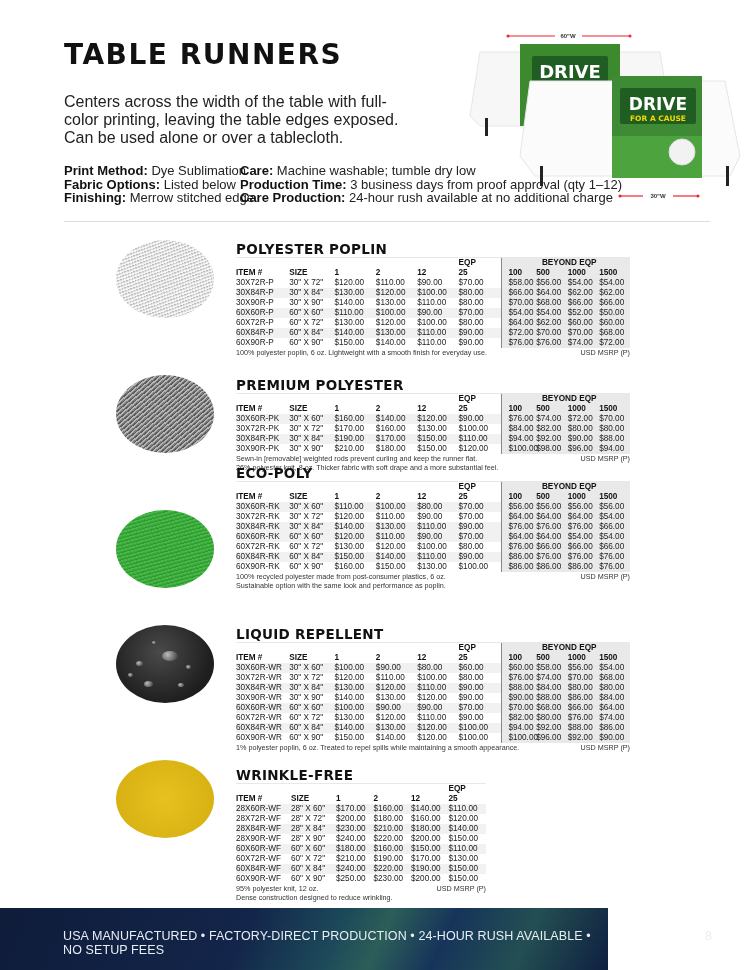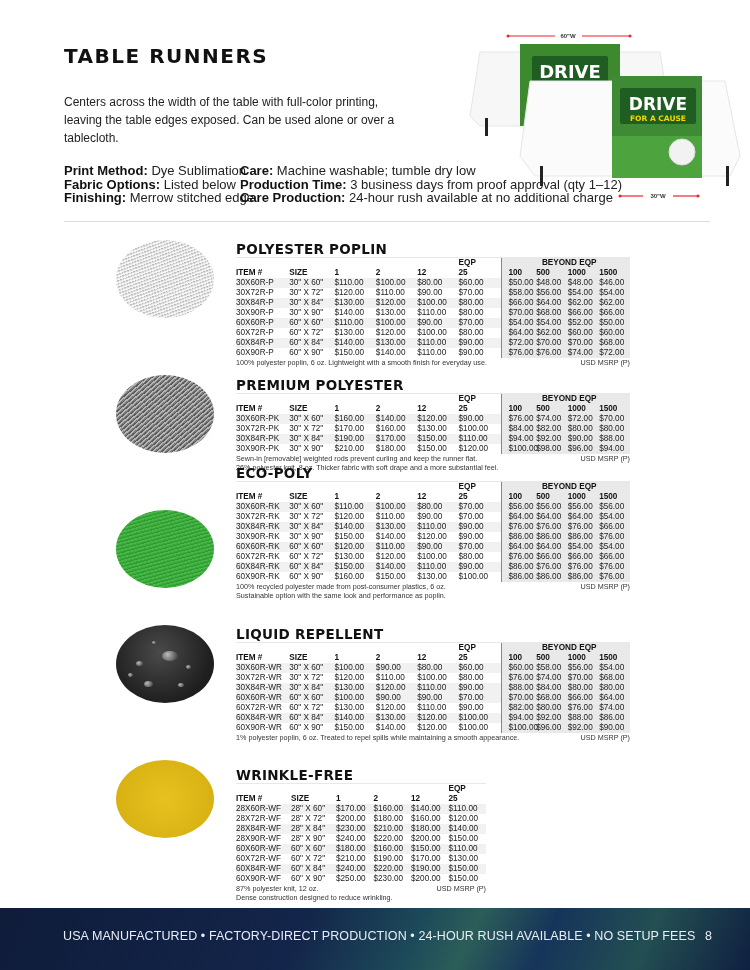--- a/index.html
+++ b/index.html
@@ -1,20 +1,20 @@
 <!DOCTYPE html>
 <html><head>
 <meta charset="utf-8">
 <style>
   * { box-sizing: border-box; margin: 0; padding: 0; }
   html, body { width: 750px; height: 970px; background: #fff; overflow: hidden; }
   body { font-family: "Liberation Sans", "DejaVu Sans", sans-serif; color: #1a1a1a; position: relative; }
 
-  .title { position: absolute; left: 64px; top: 44px; font-family: "DejaVu Sans", sans-serif; font-weight: bold; font-size: 20px; letter-spacing: 1.5px; color: #111; }
-  .intro { position: absolute; left: 64px; top: 93px; width: 340px; font-size: 12px; line-height: 18px; color: #222; }
+  .title { position: absolute; left: 64px; top: 38px; font-family: "DejaVu Sans", sans-serif; font-weight: bold; font-size: 28px; letter-spacing: 1.5px; color: #111; }
+  .intro { position: absolute; left: 64px; top: 93px; width: 340px; font-size: 16px; line-height: 18px; color: #222; }
   .specs { position: absolute; top: 164px; font-size: 13px; line-height: 13.5px; color: #222; }
   .specs b { font-weight: bold; color: #111; }
   .specs.left { left: 64px; }
   .specs.right { left: 240px; }
 
   .hero { position: absolute; left: 460px; top: 26px; width: 290px; height: 185px; }
 
   .hr { position: absolute; left: 64px; top: 221px; width: 646px; height: 1px; background: #ddd; }
 
   .swatch { position: absolute; left: 116px; width: 98px; height: 78px; border-radius: 50%; }
@@ -33,21 +33,21 @@
   th { font-weight: bold; color: #111; }
   td { color: #222; }
   tr.alt td.l { background: #f1f1f1; }
   .beyond { background: #e9e9e9; }
   .sep { border-left: 1.5px solid #888; padding-left: 6px; }
   .group-hdr th { height: 10px; }
   .center { text-align: center; }
   .note-row { display: flex; justify-content: space-between; font-size: 7.2px; color: #333; line-height: 8.5px; margin-top: 1px; }
   .note-row .msrp { white-space: nowrap; margin-left: 7px; }
 
-  .footer { position: absolute; left: 0; top: 908px; width: 750px; height: 62px;
+  .footer { position: absolute; left: 0; top: 908px; width: 608px; height: 62px;
     background: linear-gradient(115deg, #0f1c3a 0%, #13254a 40%, #1d4a5a 55%, #2c5e58 62%, #16345a 72%, #234f52 85%, #0f1f40 100%); }
   .footer-text { position: absolute; left: 63px; top: 21px; font-size: 12.5px; color: #e8eef5; letter-spacing: 0.1px; }
   .page-num { position: absolute; left: 705px; top: 21px; font-size: 12.5px; color: #e8eef5; }
 </style>
 </head>
 <body>
 
 <h1 class="title">TABLE RUNNERS</h1>
 <p class="intro">Centers across the width of the table with full-color printing, leaving the table edges exposed. Can be used alone or over a tablecloth.</p>
 
@@ -142,32 +142,20 @@
           <th class="">ITEM #</th>
           <th class="">SIZE</th>
           <th class="">1</th>
           <th class="">2</th>
           <th class="">12</th>
           <th class="">25</th>
           <th class="beyond sep">100</th>
           <th class="beyond">500</th>
           <th class="beyond">1000</th>
           <th class="beyond">1500</th>
-        </tr>
-        <tr class="alt">
-          <td class="l">30X60R-P</td>
-          <td class="l">30" X 60"</td>
-          <td class="l">$110.00</td>
-          <td class="l">$100.00</td>
-          <td class="l">$80.00</td>
-          <td class="l">$60.00</td>
-          <td class="beyond sep">$50.00</td>
-          <td class="beyond">$48.00</td>
-          <td class="beyond">$48.00</td>
-          <td class="beyond">$46.00</td>
         </tr>
         <tr class="">
           <td class="l">30X72R-P</td>
           <td class="l">30" X 72"</td>
           <td class="l">$120.00</td>
           <td class="l">$110.00</td>
           <td class="l">$90.00</td>
           <td class="l">$70.00</td>
           <td class="beyond sep">$58.00</td>
           <td class="beyond">$56.00</td>
@@ -416,32 +404,20 @@
           <td class="l">30" X 84"</td>
           <td class="l">$140.00</td>
           <td class="l">$130.00</td>
           <td class="l">$110.00</td>
           <td class="l">$90.00</td>
           <td class="beyond sep">$76.00</td>
           <td class="beyond">$76.00</td>
           <td class="beyond">$76.00</td>
           <td class="beyond">$66.00</td>
         </tr>
-        <tr class="">
-          <td class="l">30X90R-RK</td>
-          <td class="l">30" X 90"</td>
-          <td class="l">$150.00</td>
-          <td class="l">$140.00</td>
-          <td class="l">$120.00</td>
-          <td class="l">$90.00</td>
-          <td class="beyond sep">$86.00</td>
-          <td class="beyond">$86.00</td>
-          <td class="beyond">$86.00</td>
-          <td class="beyond">$76.00</td>
-        </tr>
         <tr class="alt">
           <td class="l">60X60R-RK</td>
           <td class="l">60" X 60"</td>
           <td class="l">$120.00</td>
           <td class="l">$110.00</td>
           <td class="l">$90.00</td>
           <td class="l">$70.00</td>
           <td class="beyond sep">$64.00</td>
           <td class="beyond">$64.00</td>
           <td class="beyond">$54.00</td>
@@ -558,20 +534,32 @@
           <td class="l">30X84R-WR</td>
           <td class="l">30" X 84"</td>
           <td class="l">$130.00</td>
           <td class="l">$120.00</td>
           <td class="l">$110.00</td>
           <td class="l">$90.00</td>
           <td class="beyond sep">$88.00</td>
           <td class="beyond">$84.00</td>
           <td class="beyond">$80.00</td>
           <td class="beyond">$80.00</td>
+        </tr>
+        <tr class="">
+          <td class="l">30X90R-WR</td>
+          <td class="l">30" X 90"</td>
+          <td class="l">$140.00</td>
+          <td class="l">$130.00</td>
+          <td class="l">$120.00</td>
+          <td class="l">$90.00</td>
+          <td class="beyond sep">$90.00</td>
+          <td class="beyond">$88.00</td>
+          <td class="beyond">$86.00</td>
+          <td class="beyond">$84.00</td>
         </tr>
         <tr class="alt">
           <td class="l">60X60R-WR</td>
           <td class="l">60" X 60"</td>
           <td class="l">$100.00</td>
           <td class="l">$90.00</td>
           <td class="l">$90.00</td>
           <td class="l">$70.00</td>
           <td class="beyond sep">$70.00</td>
           <td class="beyond">$68.00</td>
@@ -712,21 +700,21 @@
           <td class="l">60" X 90"</td>
           <td class="l">$250.00</td>
           <td class="l">$230.00</td>
           <td class="l">$200.00</td>
           <td class="l">$150.00</td>
         </tr>
       </tbody>
     </table>
     <div class="note-row">
       <div>
-        <div>87% polyester knit, 12 oz.</div>
+        <div>95% polyester knit, 12 oz.</div>
         <div>Dense construction designed to reduce wrinkling.</div>
       </div>
       <div class="msrp">USD MSRP (P)</div>
     </div>
   </div>
 
 <div class="footer">
   <span class="footer-text">USA MANUFACTURED • FACTORY-DIRECT PRODUCTION • 24-HOUR RUSH AVAILABLE • NO SETUP FEES</span>
   <span class="page-num">8</span>
 </div>

